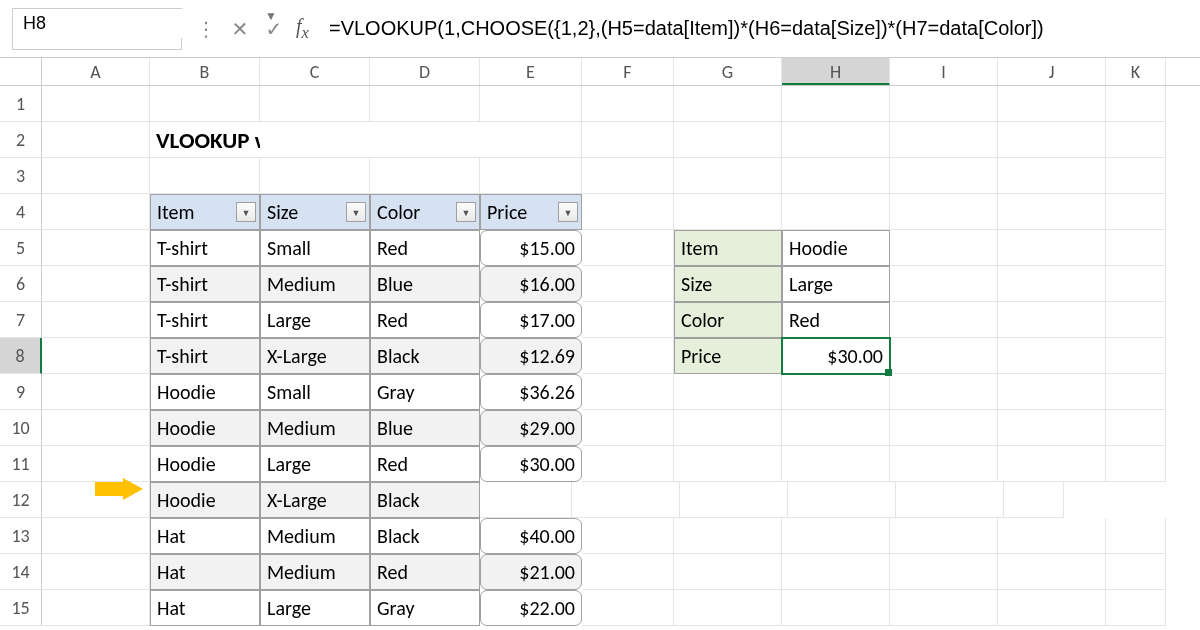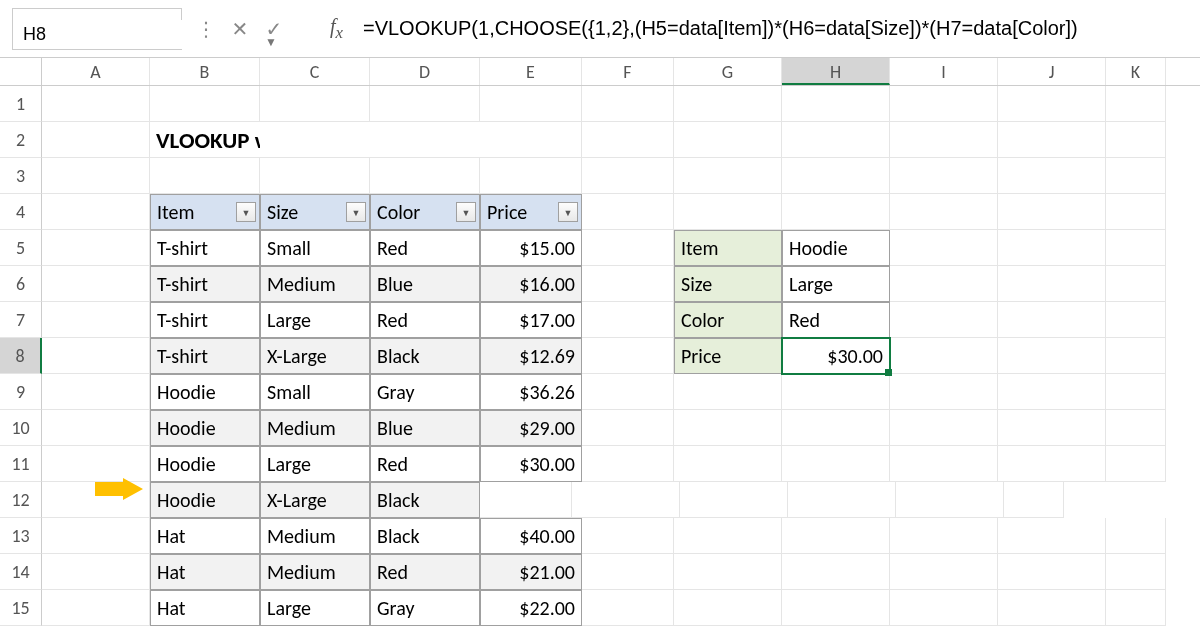--- a/index.html
+++ b/index.html
@@ -1,25 +1,25 @@
 <!DOCTYPE html>
 <html><head>
 <meta charset="utf-8">
 <style>
   * { box-sizing: border-box; margin: 0; padding: 0; }
   body { font-family: Calibri, Arial, sans-serif; font-size: 20px; color: #000; background: #fff; overflow: hidden; width: 1200px; height: 630px; position: relative; }
 
   .formula-bar { display: flex; align-items: center; height: 58px; border-bottom: 1px solid #ccc; }
-  .name-box-wrap { display: flex; align-items: flex-end; width: 170px; height: 42px; border: 1px solid #ccc; margin: 8px 0 8px 12px; background: #fff; }
+  .name-box-wrap { display: flex; align-items: flex-start; width: 170px; height: 42px; border: 1px solid #ccc; margin: 8px 0 8px 12px; background: #fff; }
   .name-box { flex: 1; padding: 4px 10px; font-size: 18px; outline: none; border: none; }
   .name-box-arrow { width: 26px; text-align: center; color: #777; font-size: 12px; }
   .fx-buttons { display: flex; align-items: center; gap: 10px; padding: 0 12px; }
   .fx-btn { color: #888; font-size: 20px; width: 24px; text-align: center; cursor: default; }
   .fx-check { color: #888; }
-  .fx-label { font-style: italic; font-family: 'Times New Roman', serif; font-size: 20px; color: #555; margin-left: 34px; }
+  .fx-label { font-style: italic; font-family: 'Times New Roman', serif; font-size: 20px; color: #555; }
   .formula-input { flex: 1; height: 42px; padding: 4px 8px; font-size: 20px; border: none; outline: none; white-space: nowrap; overflow: hidden; }
 
   .grid { position: relative; }
   .col-headers { display: flex; height: 28px; border-bottom: 1px solid #ccc; background: #fff; }
   .row-header-spacer { width: 42px; border-right: 1px solid #ccc; background: #fff; }
   .col-header { border-right: 1px solid #e5e5e5; text-align: center; color: #555; font-size: 18px; line-height: 28px; background: #fff; }
   .col-header.active { background: #d5d5d5; border-bottom: 2px solid #107c41; }
 
   .rows { position: relative; }
   .row { display: flex; height: 36px; }
@@ -40,21 +40,21 @@
   .c-J { width: 108px; }
   .c-K { width: 60px; }
 
   .cell, .col-header { flex-shrink: 0; }
 
   .title-cell { font-weight: bold; font-size: 23px; white-space: nowrap; overflow: visible; }
 
   .tbl-header { background: #d6e1f1; border: 1px solid #a0a0a0; font-weight: normal; position: relative; }
   .tbl-cell { border: 1px solid #a0a0a0; }
   .tbl-cell.band { background: #f2f2f2; }
-  .tbl-cell.right { justify-content: flex-end; }
+  .tbl-cell.right { justify-content: flex-end; border-radius: 7px; }
 
   .filter-icon { position: absolute; right: 3px; top: 50%; transform: translateY(-50%); width: 20px; height: 20px; border: 1px solid #a0a0a0; background: linear-gradient(#fdfdfd,#e8e8e8); display: flex; align-items: center; justify-content: center; font-size: 9px; color: #555; }
 
   .lookup-label { background: #e6efda; border: 1px solid #a0a0a0; }
   .lookup-value { border: 1px solid #a0a0a0; }
   .lookup-value.right { justify-content: flex-end; }
 
   .sel { outline: 2px solid #107c41; outline-offset: -1px; position: relative; }
   .sel::after { content: ""; position: absolute; right: -3px; bottom: -3px; width: 7px; height: 7px; background: #107c41; }
 

